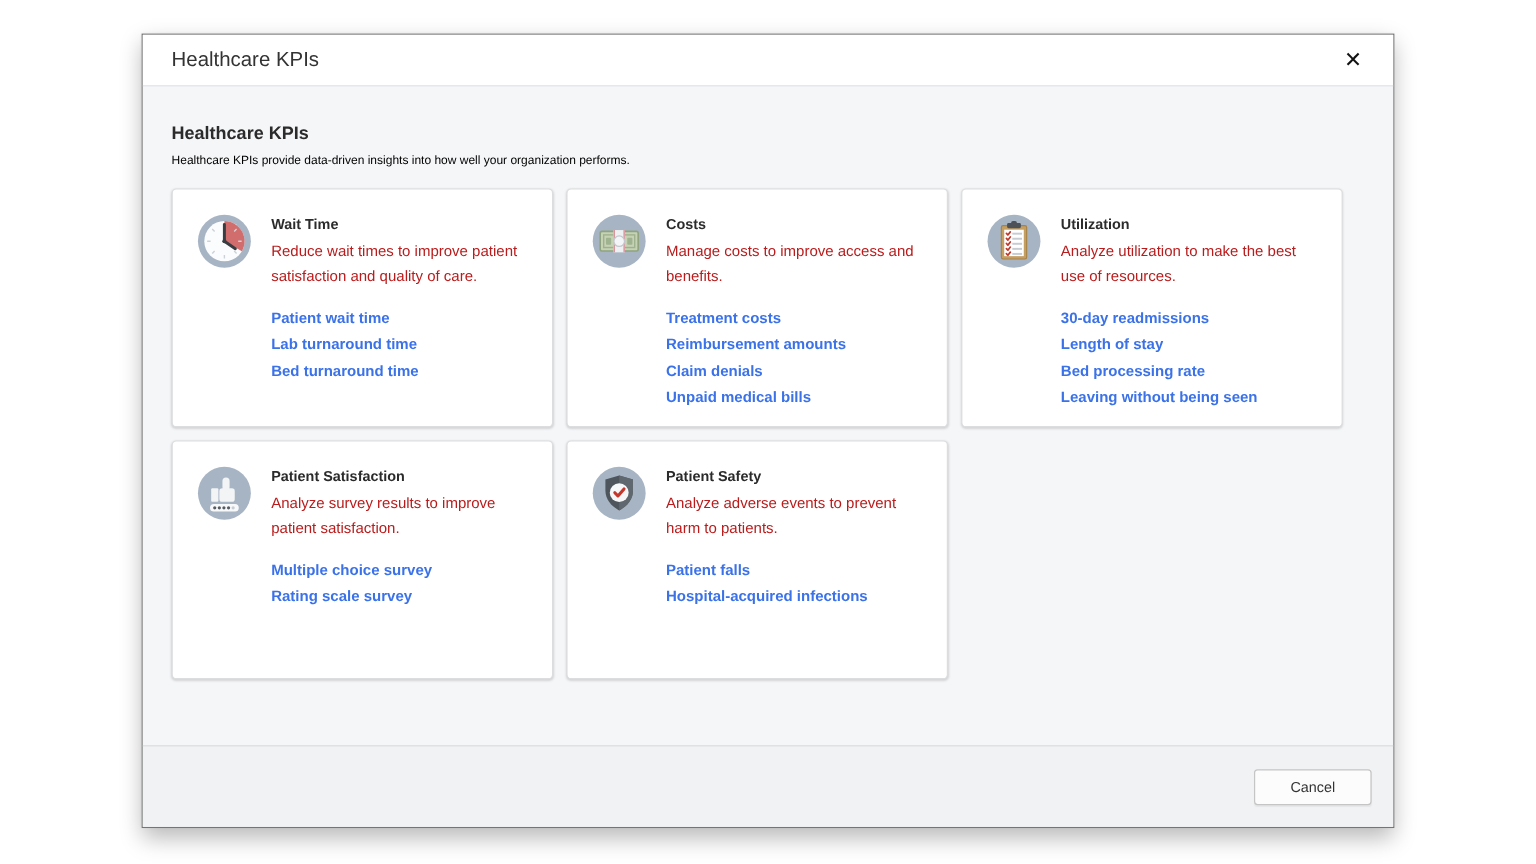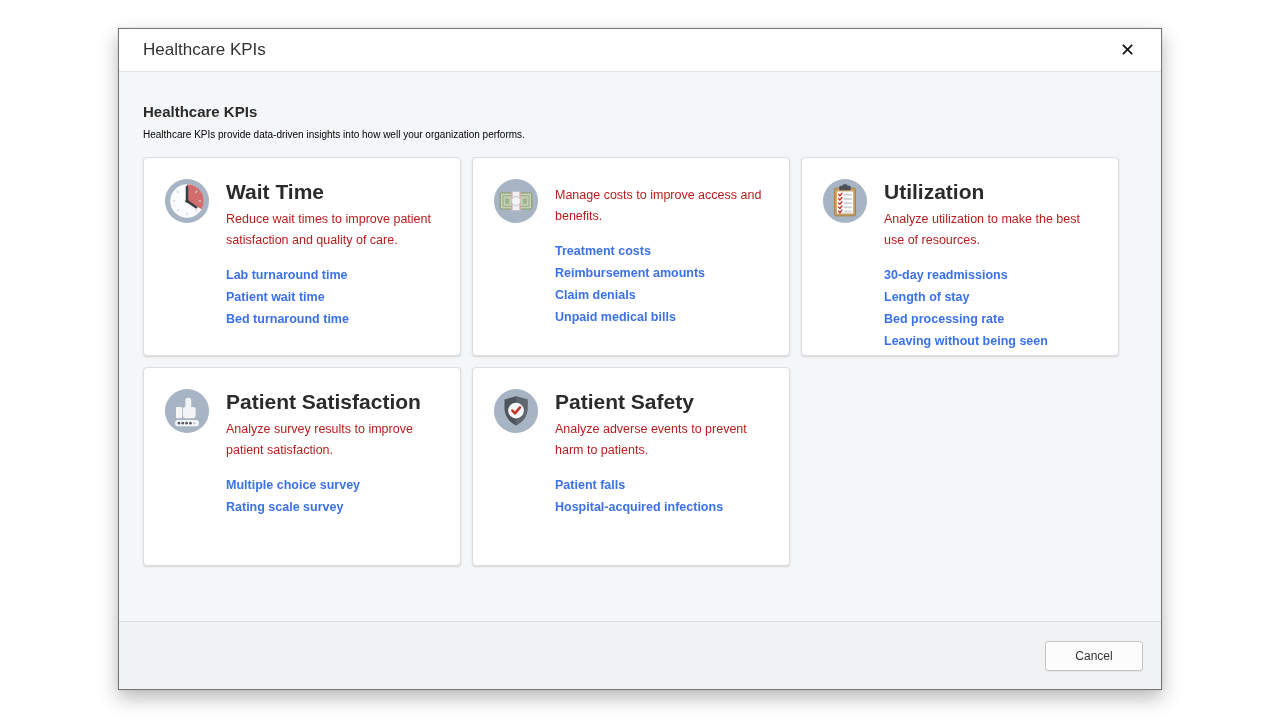--- a/index.html
+++ b/index.html
@@ -40,21 +40,21 @@
     display:flex; flex-wrap:wrap; gap:11px;
   }
   .kpi-card {
     width:318px; height:199px; background:#ffffff;
     border:1px solid #dcdddf; border-radius:4px;
     box-shadow:0 1px 2px rgba(0,0,0,0.14);
     padding:20px 16px 0 20px; display:flex;
   }
   .icon-wrap { flex:none; width:46px; height:46px; }
   .card-text { margin-left:16px; padding-top:2px; min-width:0; }
-  .card-title { font-size:21px; font-weight:bold; color:#2b2b2b; }
+  .card-title { font-size:12px; font-weight:bold; color:#2b2b2b; }
   .card-desc { font-size:12.5px; line-height:21px; color:#b91c1c; margin-top:5px; }
   .card-links { margin-top:13px; }
   .card-link {
     display:block; font-size:12.5px; font-weight:bold; line-height:22px;
     color:#3b72e8; text-decoration:none; cursor:pointer;
   }
 
   
   .dlg-footer {
     flex:none; height:68px; background:#f1f2f3; border-top:1px solid #dcdcdc;
@@ -105,42 +105,43 @@
                 <line x1="24" y1="24" x2="24" y2="9.5"></line>
                 <line x1="24" y1="24" x2="33.5" y2="30.5"></line>
               </g>
               <circle cx="24" cy="24" r="1.8" fill="#383d42"></circle>
             </svg>
           </div>
           <div class="card-text">
             <div class="card-title">Wait Time</div>
             <div class="card-desc">Reduce wait times to improve patient satisfaction and quality of care.</div>
             <div class="card-links">
+              <a class="card-link">Patient wait time</a>
               <a class="card-link">Lab turnaround time</a>
-              <a class="card-link">Patient wait time</a>
               <a class="card-link">Bed turnaround time</a>
             </div>
           </div>
         </div>
 
         <div class="kpi-card">
           <div class="icon-wrap">
             <svg width="46" height="46" viewBox="0 0 48 48">
               <circle cx="24" cy="24" r="23" fill="#a7b4c4"></circle>
               <rect x="7.5" y="15.5" width="33" height="17" rx="1.5" fill="#c5d2b4" stroke="#8fa37f" stroke-width="1.4"></rect>
               <rect x="10.5" y="18.5" width="27" height="11" fill="none" stroke="#9eb18e" stroke-width="1.2"></rect>
               <rect x="12.5" y="21" width="4.5" height="6" rx="0.8" fill="#9fb391"></rect>
               <rect x="31" y="21" width="4.5" height="6" rx="0.8" fill="#9fb391"></rect>
               <rect x="19" y="14.3" width="10" height="19.4" fill="#eef0f2"></rect>
               <line x1="19.7" y1="14.3" x2="19.7" y2="33.7" stroke="#d88f97" stroke-width="1.2"></line>
               <line x1="28.3" y1="14.3" x2="28.3" y2="33.7" stroke="#d88f97" stroke-width="1.2"></line>
               <circle cx="24" cy="24" r="4.6" fill="#f4f5f6" stroke="#c2c8ce" stroke-width="1.1"></circle>
             </svg>
           </div>
           <div class="card-text">
+            <div class="card-title">Costs</div>
             <div class="card-desc">Manage costs to improve access and benefits.</div>
             <div class="card-links">
               <a class="card-link">Treatment costs</a>
               <a class="card-link">Reimbursement amounts</a>
               <a class="card-link">Claim denials</a>
               <a class="card-link">Unpaid medical bills</a>
             </div>
           </div>
         </div>
 

